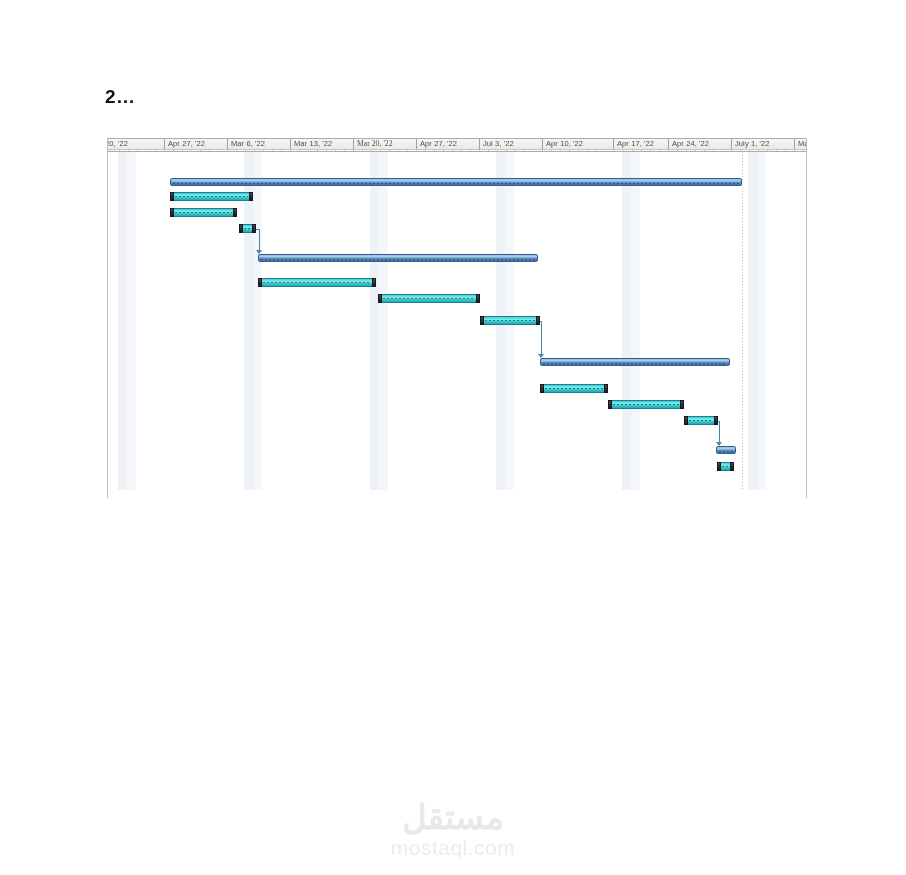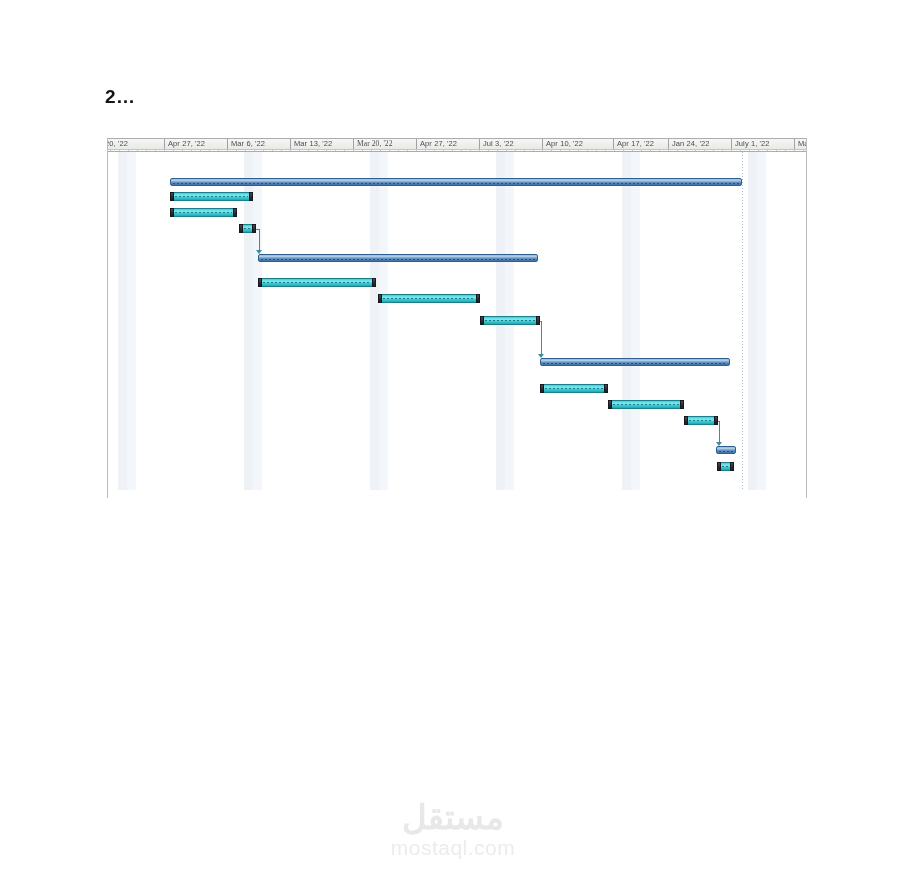--- a/index.html
+++ b/index.html
@@ -202,21 +202,21 @@
     <div class="ts-row weeks" id="ts-weeks">
         <div class="wk-cell" style="left: -7px; width: 63px;">20, '22</div>
         <div class="wk-cell" style="left: 56px; width: 63px;">Apr 27, '22</div>
         <div class="wk-cell" style="left: 119px; width: 63px;">Mar 6, '22</div>
         <div class="wk-cell" style="left: 182px; width: 63px;">Mar 13, '22</div>
         <div class="wk-cell" style="left: 245px; width: 63px; font-family: Liberation Serif, serif;">Mar 20, '22</div>
         <div class="wk-cell" style="left: 308px; width: 63px;">Apr 27, '22</div>
         <div class="wk-cell" style="left: 371px; width: 63px;">Jul 3, '22</div>
         <div class="wk-cell" style="left: 434px; width: 63px;">Apr 10, '22</div>
         <div class="wk-cell" style="left: 497px; width: 63px; margin-left: 8px;">Apr 17, '22</div>
-        <div class="wk-cell" style="left: 560px; width: 63px;">Jan 24, '22</div>
+        <div class="wk-cell" style="left: 560px; width: 63px;">Apr 24, '22</div>
         <div class="wk-cell" style="left: 623px; width: 63px;">July 1, '22</div>
         <div class="wk-cell" style="left: 686px; width: 63px;">May 8, '22</div>
       </div>
     <div class="ts-row days" id="ts-days">
         <div class="dy-cell" style="left: -7px; width: 9px;">T</div>
         <div class="dy-cell" style="left: 2px; width: 9px;">T</div>
         <div class="dy-cell" style="left: 11px; width: 9px;">S</div>
         <div class="dy-cell" style="left: 20px; width: 9px;">M</div>
         <div class="dy-cell" style="left: 29px; width: 9px;">W</div>
         <div class="dy-cell" style="left: 38px; width: 9px;">F</div>

